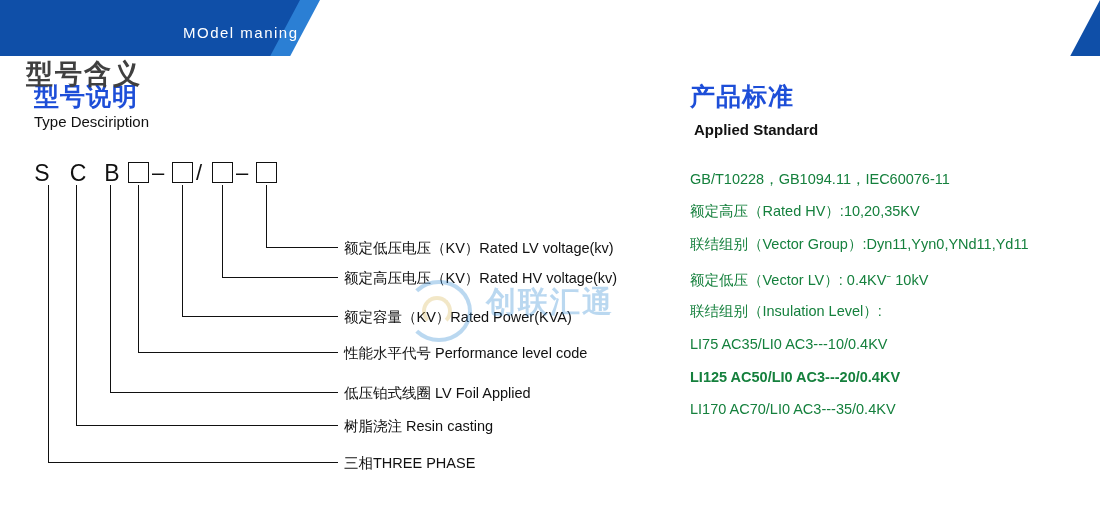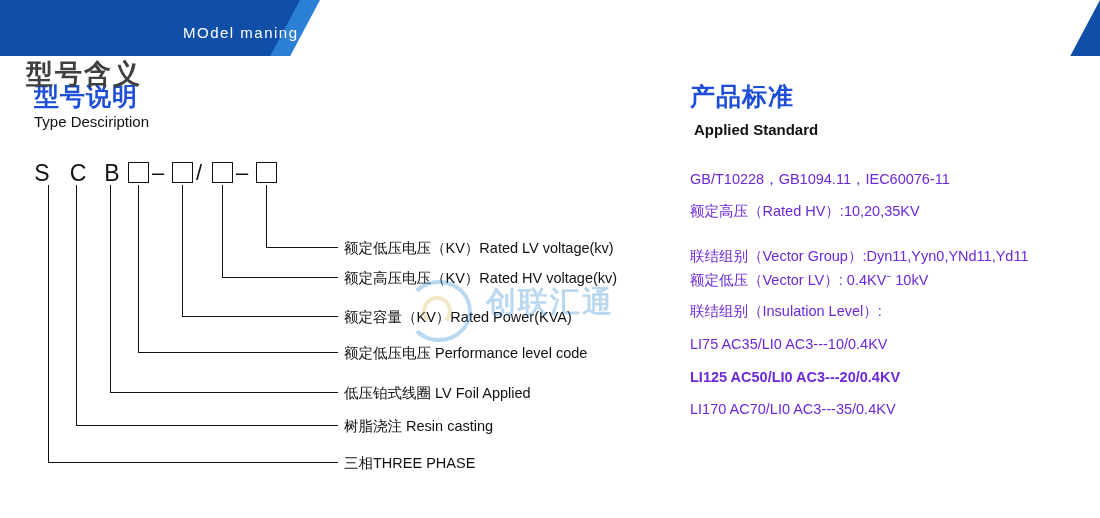--- a/index.html
+++ b/index.html
@@ -117,21 +117,21 @@
     font-size: 14.5px;
     color: #111;
     white-space: nowrap;
   }
 
   
   .spec-line {
     position: absolute;
     left: 690px;
     font-size: 14.5px;
-    color: #6d28d9;
+    color: #15803d;
     white-space: nowrap;
   }
 
   
   #watermark {
     position: absolute;
     left: 400px; top: 280px;
     width: 330px; height: 70px;
     opacity: 0.30;
     pointer-events: none;
@@ -207,34 +207,34 @@
 <div class="hline" style="left:222px; top:277px; width:116px;"></div>
 <div class="hline" style="left:182px; top:316px; width:156px;"></div>
 <div class="hline" style="left:138px; top:352px; width:200px;"></div>
 <div class="hline" style="left:110px; top:392px; width:228px;"></div>
 <div class="hline" style="left:76px;  top:425px; width:262px;"></div>
 <div class="hline" style="left:48px;  top:462px; width:290px;"></div>
 
 <div class="leader-label" style="left:344px; top:239px;">额定低压电压（KV）Rated LV voltage(kv)</div>
 <div class="leader-label" style="left:344px; top:269px;">额定高压电压（KV）Rated HV voltage(kv)</div>
 <div class="leader-label" style="left:344px; top:308px;">额定容量（KV）Rated Power(KVA)</div>
-<div class="leader-label" style="left:344px; top:344px;">额定低压电压 Performance level code</div>
+<div class="leader-label" style="left:344px; top:344px;">性能水平代号 Performance level code</div>
 <div class="leader-label" style="left:344px; top:384px;">低压铂式线圈 LV Foil Applied</div>
 <div class="leader-label" style="left:344px; top:417px;">树脂浇注 Resin casting</div>
 <div class="leader-label" style="left:344px; top:454px;">三相THREE PHASE</div>
 
 <div id="watermark">
   <div class="wm-mark"></div>
   <div class="wm-mark-inner"></div>
   <div class="wm-text-cn">创联汇通</div>
 </div>
 
 <div class="sec-cn" id="right-title-cn">产品标准</div>
 <div class="sec-en" id="right-title-en">Applied Standard</div>
 
 <div class="spec-line" style="top:170px;">GB/T10228，GB1094.11，IEC60076-11</div>
 <div class="spec-line" style="top:202px;">额定高压（Rated HV）:10,20,35KV</div>
-<div class="spec-line" style="top:235px;margin-top:12px;">联结组别（Vector Group）:Dyn11,Yyn0,YNd11,Yd11</div>
+<div class="spec-line" style="top:235px;">联结组别（Vector Group）:Dyn11,Yyn0,YNd11,Yd11</div>
 <div class="spec-line" style="top:269px;">额定低压（Vector LV）: 0.4KV⁻ 10kV</div>
 <div class="spec-line" style="top:302px;">联结组别（Insulation Level）:</div>
 <div class="spec-line" style="top:336px;">LI75 AC35/LI0 AC3---10/0.4KV</div>
 <div class="spec-line" style="top:369px;font-weight:bold;">LI125 AC50/LI0 AC3---20/0.4KV</div>
 <div class="spec-line" style="top:401px;text-align:center;">LI170 AC70/LI0 AC3---35/0.4KV</div>
 
 </body></html>

